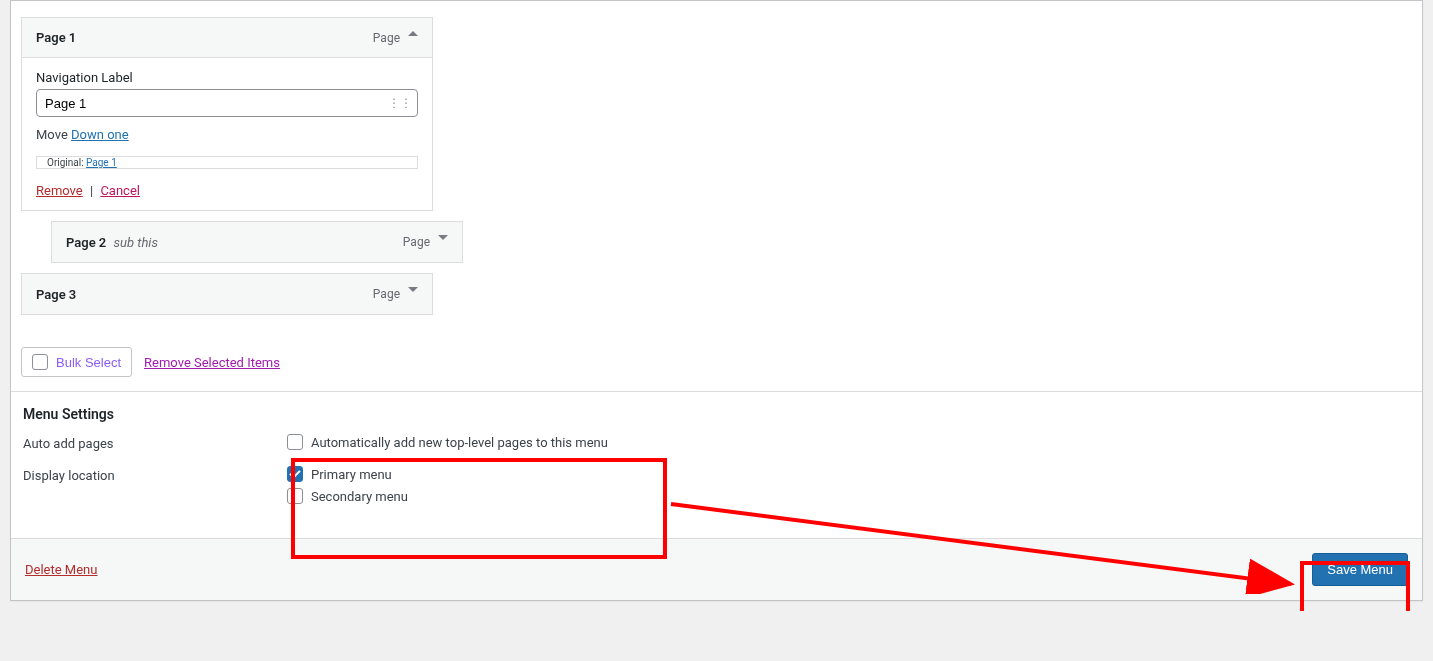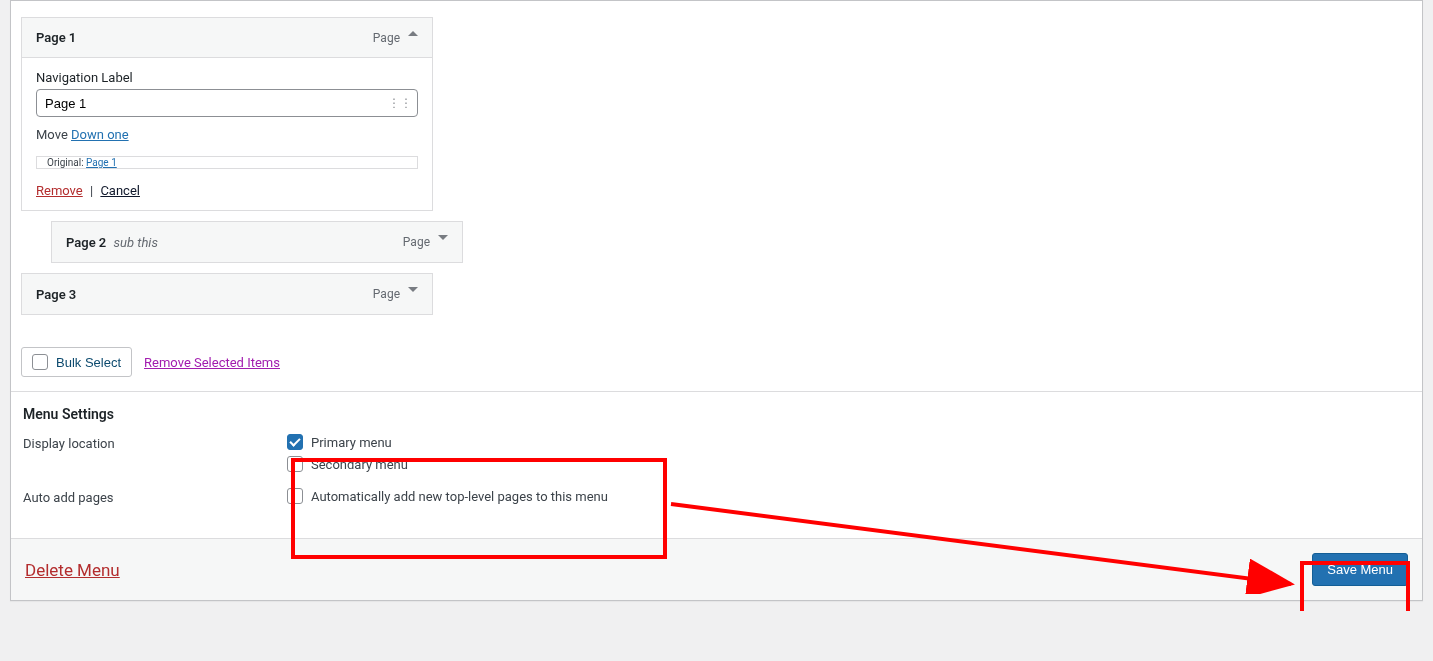--- a/index.html
+++ b/index.html
@@ -69,35 +69,35 @@
 .orig-box {
   border: 1px solid #dcdcde;
   padding: 0 10px;
   margin-top: 14px;
   font-size: 10px;
 }
 .orig-box a { color:#2271b1; text-decoration: underline; }
 .rc-row { margin-top: 14px; font-size:13px;}
 .rc-row .remove-link { color:#b32d2e; text-decoration: underline; }
 .rc-row .sep { color:#3c434a; margin: 0 4px;}
-.rc-row .cancel-link { color:#0f172a; text-decoration: underline;}
+.rc-row .cancel-link { color:#be185d; text-decoration: underline;}
 .items-area { padding: 16px 10px 18px 10px;}
 .mi-wrap { width: 412px; margin-bottom: 10px; }
 .mi-wrap.indent { margin-left: 30px;}
 .bulk-row { padding: 4px 10px 14px 10px; display:flex; align-items:center; gap:12px;}
 .bulk-btn {
   border: 1px solid #c3c4c7;
   background:#fff;
   border-radius:3px;
   padding: 6px 10px;
   display:inline-flex;
   align-items:center;
   gap:8px;
   font-size:13px;
-  color:#0c4a6e;
+  color:#8b5cf6;
   cursor:pointer;
 }
 .cb {
   width:16px; height:16px; border:1px solid #8c8f94; border-radius:3px;
   display:inline-flex; align-items:center; justify-content:center;
   background:#fff;
 }
 .cb.checked { border-color:#2271b1; background:#2271b1;}
 .cb.checked::after{
   content:""; width:4px; height:8px; border:solid #fff; border-width:0 2px 2px 0;
@@ -112,21 +112,21 @@
 .settings-row .ctrl-col { font-size:13px;}
 .cb-row { display:flex; align-items:center; gap:8px; margin-bottom:6px;}
 .footer-bar {
   background:#f6f7f7;
   border-top:1px solid #dcdcde;
   padding: 14px 14px;
   display:flex;
   justify-content:space-between;
   align-items:center;
 }
-.delete-link { color:#b32d2e; text-decoration: underline; font-size:17px;}
+.delete-link { color:#b32d2e; text-decoration: underline; font-size:13px;}
 .save-btn {
   background:#2271b1;
   color:#fff;
   border:1px solid #135e96;
   border-radius:3px;
   padding: 8px 14px;
   font-size:13px;
   cursor:pointer;
 }
 .annot-box {
@@ -213,39 +213,39 @@
     </button>
     <a href="#" class="disabled-link">Remove Selected Items</a>
   </div>
 
   <hr class="sep-line">
 
   <div class="settings-block">
     <div class="settings-title">Menu Settings</div>
 
     <div class="settings-row">
+      <div class="label-col">Auto add pages</div>
+      <div class="ctrl-col">
+        <div class="cb-row">
+          <span class="cb"></span>
+          <span>Automatically add new top-level pages to this menu</span>
+        </div>
+      </div>
+    </div>
+
+    <div class="settings-row">
       <div class="label-col">Display location</div>
       <div class="ctrl-col">
         <div class="cb-row">
           <span class="cb checked"></span>
           <span>Primary menu</span>
         </div>
         <div class="cb-row">
           <span class="cb"></span>
           <span>Secondary menu</span>
-        </div>
-      </div>
-    </div>
-
-    <div class="settings-row">
-      <div class="label-col">Auto add pages</div>
-      <div class="ctrl-col">
-        <div class="cb-row">
-          <span class="cb"></span>
-          <span>Automatically add new top-level pages to this menu</span>
         </div>
       </div>
     </div>
   </div>
 
   <div class="footer-bar">
     <a href="#" class="delete-link">Delete Menu</a>
     <button class="save-btn">Save Menu</button>
   </div>
 

